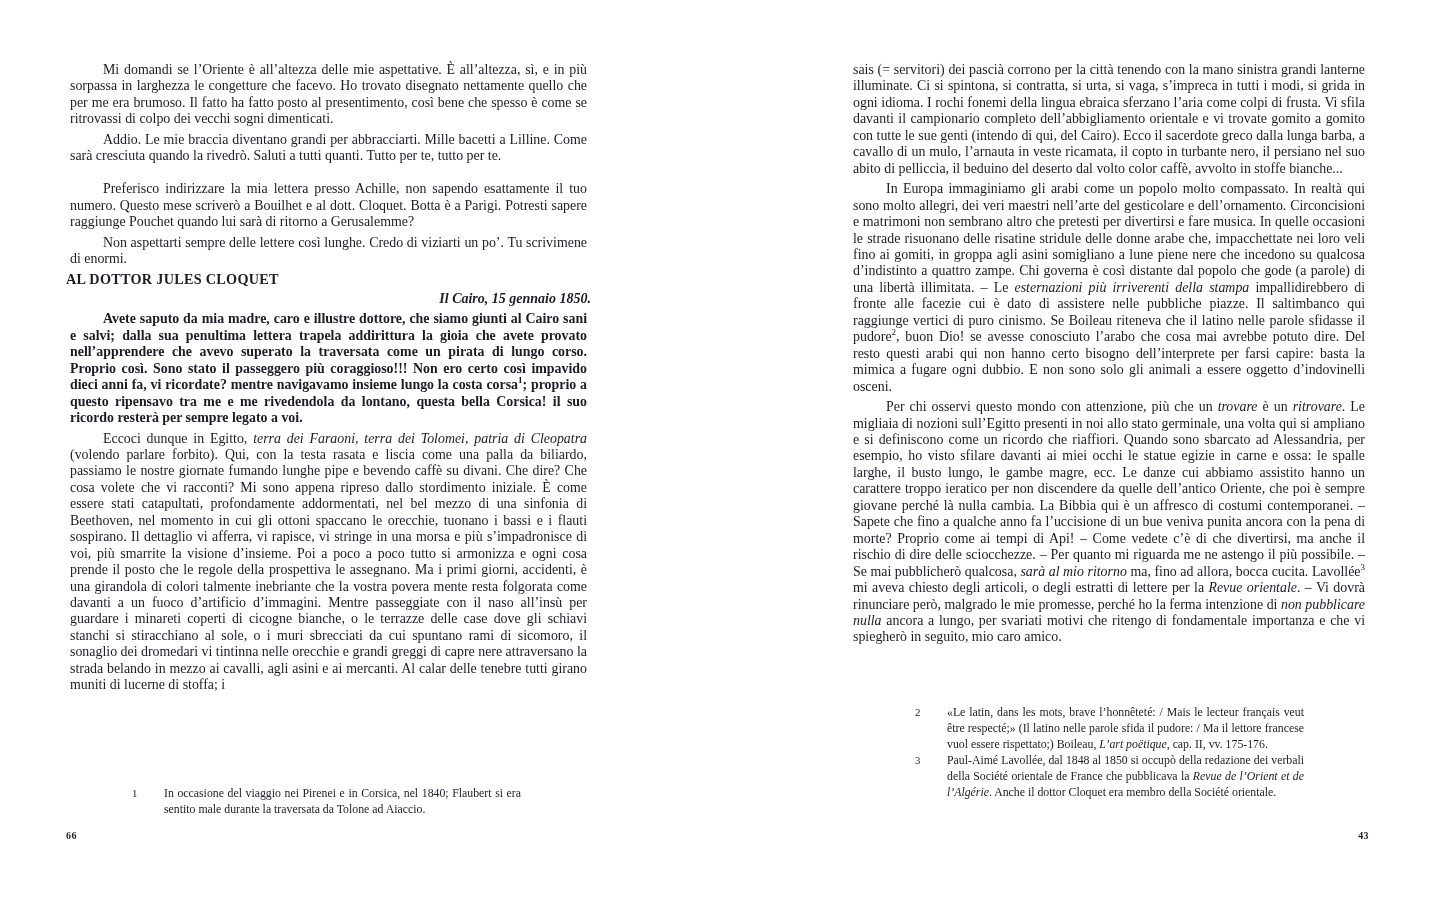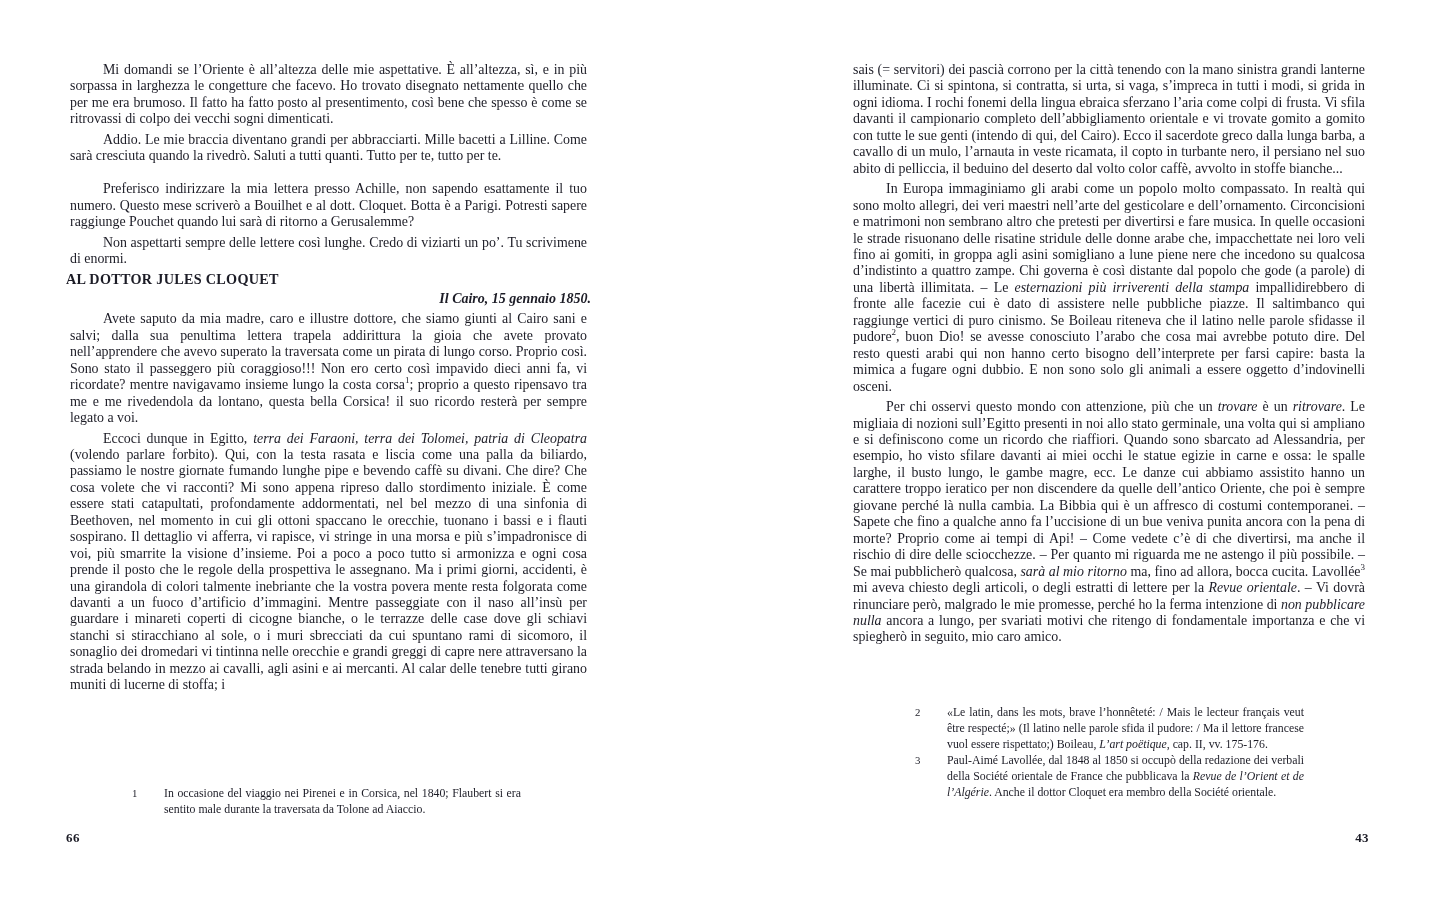--- a/index.html
+++ b/index.html
@@ -9,32 +9,32 @@
     -webkit-font-smoothing:antialiased;
   }
   .page{position:absolute;top:0;bottom:0;}
   .page-left{left:66px;width:525px;}
   .page-right{left:849px;width:520px;}
   .body{position:absolute;top:58px;left:0;right:0;font-size:13.9px;line-height:16.45px;text-align:justify;}
   .para{margin:4px;padding:0;}
   .para.indent{text-indent:33px;}
   .gap-line{margin-top:16.45px;}
   .gap-section{margin-top:51px;}
-  .gap-small{margin-top:4px;}
+  .gap-small{margin-top:4px;font-weight:bold;}
   .heading{margin:0;font-size:14.2px;font-weight:bold;letter-spacing:0.3px;text-align:left;}
   .dateline{margin-top:3px;font-weight:bold;font-style:italic;text-align:right;font-size:14px;}
   em{}
   sup{font-size:9px;line-height:0;vertical-align:super;}
   .footnotes{position:absolute;left:66px;width:390px;font-size:11.8px;line-height:15.9px;}
   .page-left .footnotes{top:786px;}
   .page-right .footnotes{top:705px;}
   .footnote{display:flex;align-items:flex-start;}
   .fn-num{flex:0 0 32px;font-size:10.8px;line-height:15.9px;}
   .fn-text{width:357px;text-align:justify;}
-  .pagenum{position:absolute;top:830px;font-size:13px;font-weight:bold;letter-spacing:0.4px;}
+  .pagenum{position:absolute;top:830px;font-size:10px;font-weight:bold;letter-spacing:0.4px;}
   .page-left .pagenum{left:0;}
   .page-right .pagenum{right:0;}
 </style>
 </head>
 <body>
 
 <div class="canvas">
 
   <section class="page page-left">
     <div class="body">

